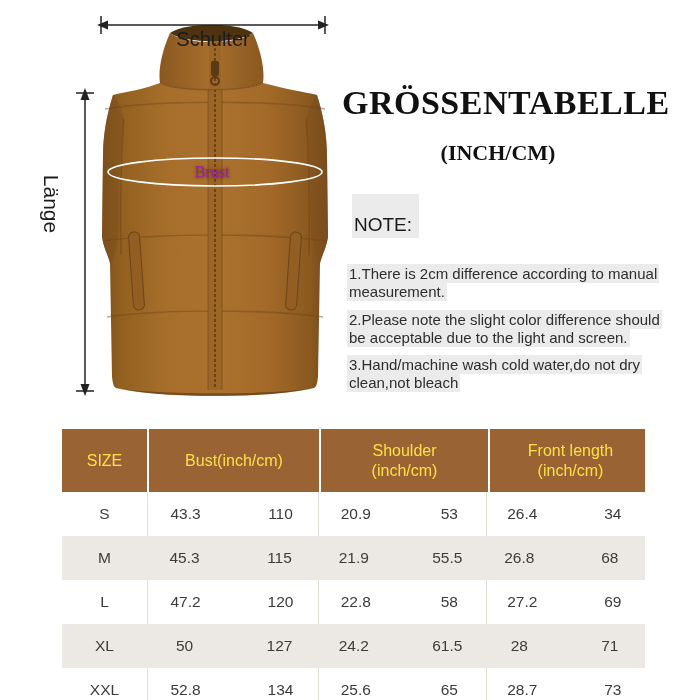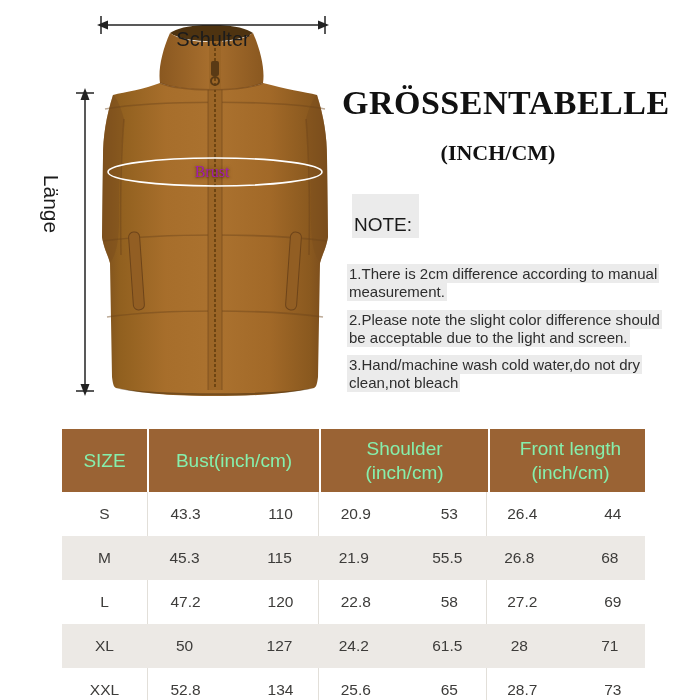--- a/index.html
+++ b/index.html
@@ -25,21 +25,21 @@
     font-family:"Liberation Serif",serif;font-size:22px;font-weight:600;color:#111;}
   .note-heading{position:absolute;left:352px;top:214px;font-size:19px;color:#1a1a1a;}
   .note-heading span{background:#ebebeb;padding:20px 7px 3px 2px;}
   .notes{position:absolute;left:347px;top:243px;width:322px;font-size:15px;
     line-height:1.22;color:#2e2e2e;margin-top:22px;}
   .notes .note{margin-bottom:9px;}
   .notes .note span{background:#ebebeb;padding:1px 2px;-webkit-box-decoration-break:clone;box-decoration-break:clone;}
 
   
   .size-table{position:absolute;left:62px;top:429px;width:583px;}
-  .thead{display:flex;height:63px;background:#9a6334;color:#86efac;font-size:19px;}
+  .thead{display:flex;height:63px;background:#9a6334;color:#fde047;font-size:16px;}
   .thead .hc{display:flex;flex-direction:column;align-items:center;justify-content:center;
     line-height:1.25;text-align:center;}
   .thead .hc + .hc{border-left:2px solid #fff;}
   .w-size{width:85px;flex:none;}
   .w-bust{width:170px;flex:none;}
   .w-shoulder{width:167px;flex:none;}
   .w-front{width:161px;flex:none;}
   .tbody .row{display:flex;height:44px;font-size:15.5px;color:#3d3c3a;}
   .tbody .row:nth-child(even){background:#ece9e5;}
   .tbody .cell-size{display:flex;align-items:center;justify-content:center;}
@@ -168,21 +168,21 @@
         <div class="grp w-bust">
           <span>43.3</span>
             <span>110</span>
         </div>
         <div class="grp w-shoulder">
           <span>20.9</span>
             <span>53</span>
         </div>
         <div class="grp w-front">
           <span>26.4</span>
-            <span>44</span>
+            <span>34</span>
         </div>
       </div>
 
       <div class="row">
         <div class="cell-size w-size">M</div>
         <div class="grp w-bust">
           <span>45.3</span>
             <span>115</span>
         </div>
         <div class="grp w-shoulder">

